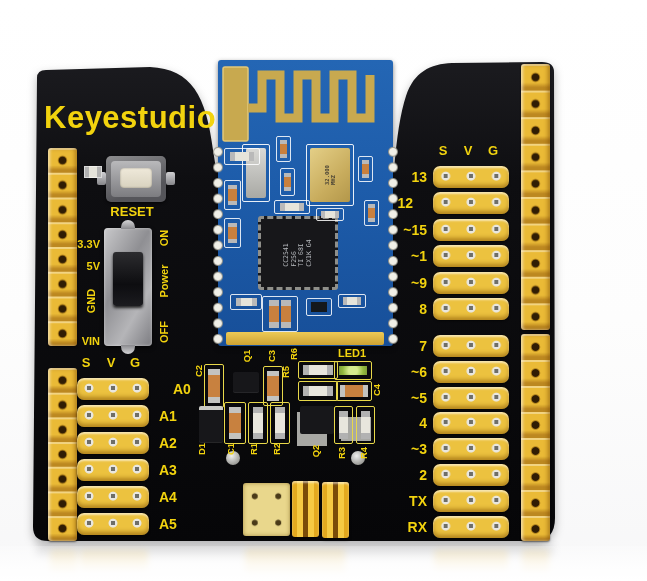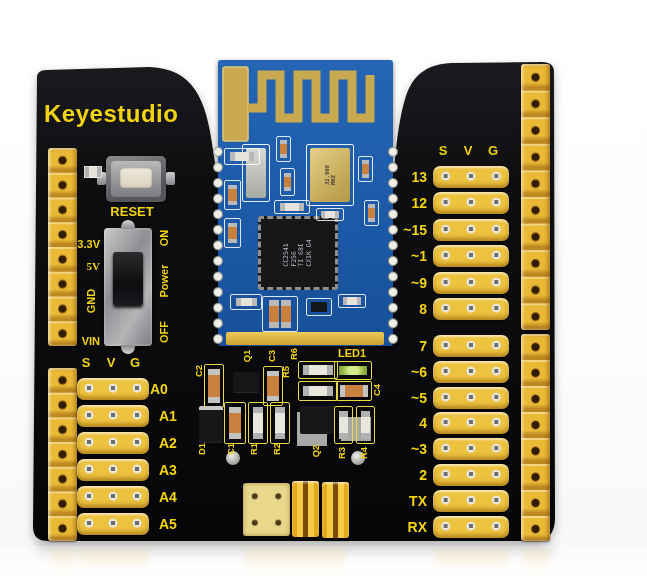--- a/index.html
+++ b/index.html
@@ -6,21 +6,21 @@
   body{font-family:"Liberation Sans",sans-serif;}
   #stage{position:relative;width:647px;height:581px;overflow:hidden;
          background:linear-gradient(180deg,#ffffff 0%,#fdfdfd 55%,#f7f7f8 100%);}
   .abs{position:absolute;}
   
   .lbl{position:absolute;font-weight:bold;color:#f2d30e;white-space:nowrap;
        font-family:"Liberation Sans",sans-serif;}
   .cc {transform:translate(-50%,-50%);}
   .rot{transform:translate(-50%,-50%) rotate(-90deg);}
   .ra {transform:translateY(-50%);}
-  .sz24{font-size:24px;letter-spacing:.5px;}
+  .sz24{font-size:31px;letter-spacing:.5px;}
   .sz14{font-size:14px;}
   .sz13{font-size:13px;}
   .sz11{font-size:11px;}
   .sz9 {font-size:9.5px;}
   
   .socket-strip{position:absolute;background-color:#eaba36;border-radius:3px;
     background-image:
       radial-gradient(circle at 50% 50%, #301d04 0 3.4px, #a87a18 4.2px, rgba(0,0,0,0) 5.2px),
       linear-gradient(180deg, rgba(255,255,255,.38) 0 2px, rgba(0,0,0,0) 2px 70%, rgba(120,60,0,.40) 88% 100%);
     background-repeat:repeat;
@@ -204,21 +204,21 @@
   </div>
   <div class="lbl sz13 cc" style="left:132px;top:211px;">RESET</div>
   <div class="abs" style="left:84px;top:166px;width:16px;height:10px;background:linear-gradient(90deg,#b2b2b2 0 22%,#e5e3da 22% 78%,#b2b2b2 78%);border:1px solid rgba(255,255,255,.5);"></div>
 
   <div class="switch-body">
     <div class="switch-ear" style="left:17px;top:-8px;"></div>
     <div class="switch-ear" style="left:17px;bottom:-8px;transform:scaleY(-1);"></div>
     <div class="switch-knob"></div>
   </div>
   <div class="lbl sz11 ra" style="right:547px;top:244px;">3.3V</div>
-  <div class="lbl sz11 ra" style="right:547px;top:266px;font-family:Liberation Serif, serif;">5V</div>
+  <div class="lbl sz11 ra" style="right:547px;top:266px;">5V</div>
   <div class="lbl sz11 rot" style="left:91px;top:301px;">GND</div>
   <div class="lbl sz11 ra" style="right:547px;top:341px;">VIN</div>
   <div class="lbl sz11 rot" style="left:164px;top:238px;">ON</div>
   <div class="lbl sz11 rot" style="left:164px;top:281px;">Power</div>
   <div class="lbl sz11 rot" style="left:164px;top:332px;">OFF</div>
 
   <div class="socket-strip" style="left:48px;top:148px;width:29px;height:198px;background-size:100% 24.75px;"></div>
   <div class="socket-strip" style="left:48px;top:368px;width:29px;height:173px;background-size:100% 24.7px;"></div>
   <div class="socket-strip" style="left:521px;top:64px;width:29px;height:266px;background-size:100% 26.6px;"></div>
   <div class="socket-strip" style="left:521px;top:334px;width:29px;height:207px;background-size:100% 26px;"></div>
@@ -226,21 +226,21 @@
   <div class="lbl sz13 cc" style="left:443px;top:150px;">S</div>
   <div class="lbl sz13 cc" style="left:468px;top:150px;">V</div>
   <div class="lbl sz13 cc" style="left:493px;top:150px;">G</div>
   <div class="pin-row" style="left:433px;top:166px;"></div>
   <div class="pin-row" style="left:433px;top:192px;"></div>
   <div class="pin-row" style="left:433px;top:219px;"></div>
   <div class="pin-row" style="left:433px;top:245px;"></div>
   <div class="pin-row" style="left:433px;top:272px;"></div>
   <div class="pin-row" style="left:433px;top:298px;"></div>
   <div class="lbl sz14 ra" style="right:220px;top:177px;text-align:right;">13</div>
-  <div class="lbl sz14 ra" style="right:220px;top:203px;">12</div>
+  <div class="lbl sz14 ra" style="right:234px;top:203px;">12</div>
   <div class="lbl sz14 ra" style="right:220px;top:230px;">~15</div>
   <div class="lbl sz14 ra" style="right:220px;top:256px;">~1</div>
   <div class="lbl sz14 ra" style="right:220px;top:283px;">~9</div>
   <div class="lbl sz14 ra" style="right:220px;top:309px;">8</div>
 
   <div class="pin-row" style="left:433px;top:335px;"></div>
   <div class="pin-row" style="left:433px;top:361px;"></div>
   <div class="pin-row" style="left:433px;top:387px;"></div>
   <div class="pin-row" style="left:433px;top:412px;"></div>
   <div class="pin-row" style="left:433px;top:438px;"></div>
@@ -258,21 +258,21 @@
 
   <div class="lbl sz13 cc" style="left:86px;top:362px;">S</div>
   <div class="lbl sz13 cc" style="left:111px;top:362px;">V</div>
   <div class="lbl sz13 cc" style="left:135px;top:362px;">G</div>
   <div class="pin-row" style="left:77px;top:378px;width:72px;"></div>
   <div class="pin-row" style="left:77px;top:405px;width:72px;"></div>
   <div class="pin-row" style="left:77px;top:432px;width:72px;"></div>
   <div class="pin-row" style="left:77px;top:459px;width:72px;"></div>
   <div class="pin-row" style="left:77px;top:486px;width:72px;"></div>
   <div class="pin-row" style="left:77px;top:513px;width:72px;"></div>
-  <div class="lbl sz14 ra" style="left:150px;top:389px;text-align:center;">A0</div>
+  <div class="lbl sz14 ra" style="left:173px;top:389px;text-align:center;">A0</div>
   <div class="lbl sz14 ra" style="left:159px;top:416px;">A1</div>
   <div class="lbl sz14 ra" style="left:159px;top:443px;">A2</div>
   <div class="lbl sz14 ra" style="left:159px;top:470px;">A3</div>
   <div class="lbl sz14 ra" style="left:159px;top:497px;">A4</div>
   <div class="lbl sz14 ra" style="left:159px;top:524px;">A5</div>
 
   <div class="cbox" style="left:204px;top:364px;width:18px;height:42px;">
       <div class="cap-vb"></div>
     </div>
   <div class="blk" style="left:233px;top:372px;width:26px;height:20px;"></div>

